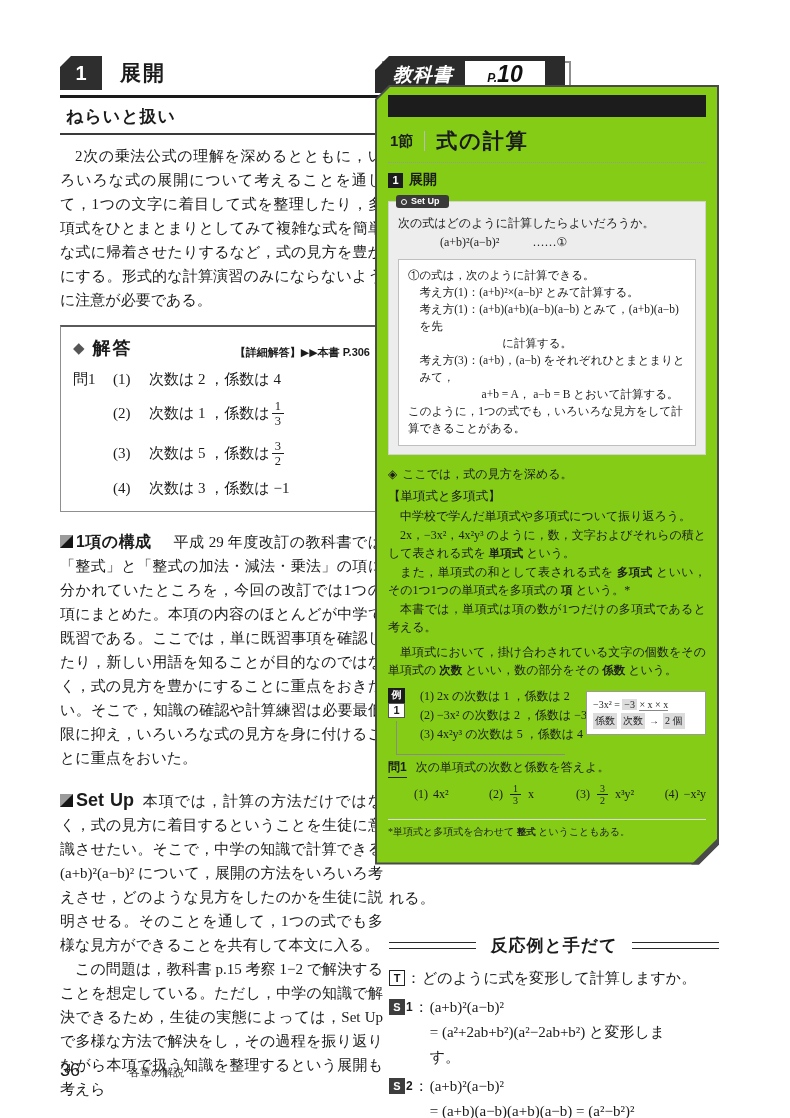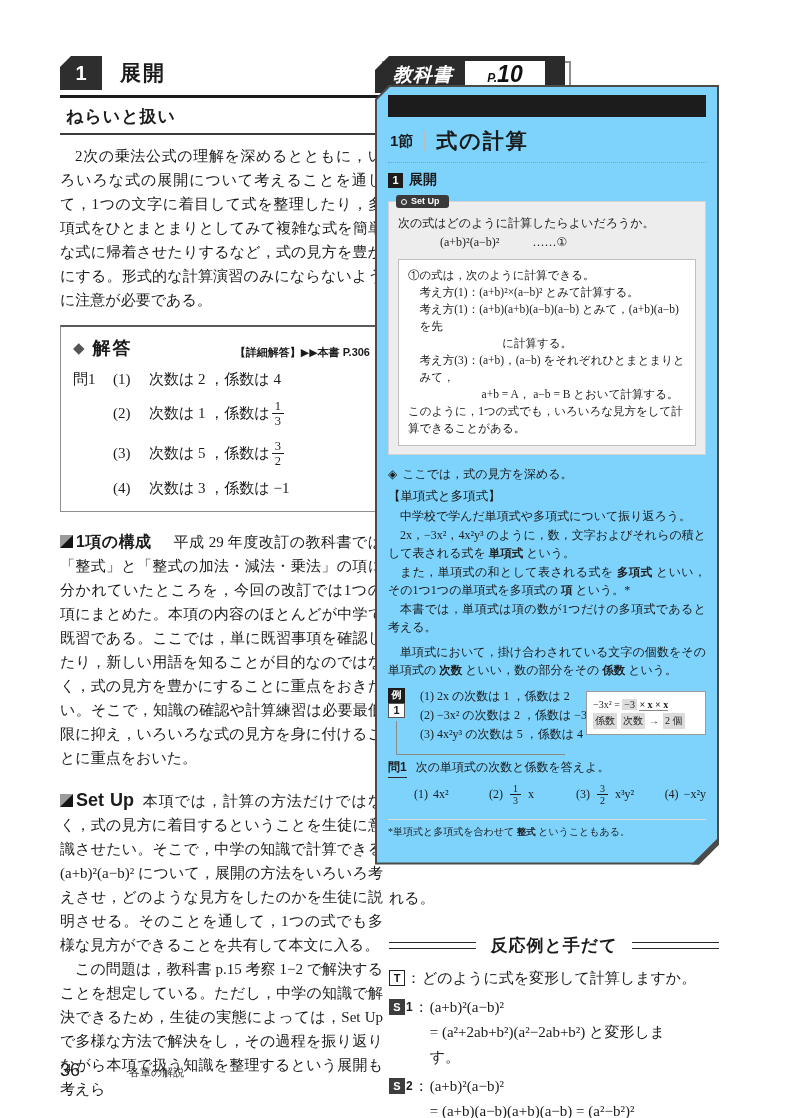--- a/index.html
+++ b/index.html
@@ -57,21 +57,21 @@
     display:flex;align-items:center;gap:12px;padding-left:18px;box-sizing:border-box;}
   .tab-label{color:#fff;font-size:19px;font-weight:bold;letter-spacing:1px;}
   .tab-pagebox{background:#fff;width:80px;height:27px;display:flex;align-items:baseline;justify-content:center;
     padding-top:1px;box-sizing:border-box;}
   .tab-p{font-size:12px;font-weight:bold;color:#111;align-self:center;margin-top:6px;}
   .tab-pnum{font-size:23px;font-weight:bold;color:#111;line-height:25px;}
 
   .pb-outer{position:relative;background:#4a4a4a;margin-top:1px;
     clip-path:polygon(14px 0,100% 0,100% calc(100% - 20px),calc(100% - 20px) 100%,0 100%,0 14px);
     padding:2px;}
-  .pb-inner{background:#7dd3fc;
+  .pb-inner{background:#84cc16;
     clip-path:polygon(13px 0,100% 0,100% calc(100% - 19px),calc(100% - 19px) 100%,0 100%,0 13px);
     padding:6px 11px 24px;box-sizing:border-box;}
   .fold{position:absolute;right:-2px;bottom:-2px;width:30px;height:30px;overflow:hidden;pointer-events:none;}
   .fold::before{content:"";position:absolute;width:40px;height:10px;background:#4a4a4a;
     transform:rotate(-45deg);right:-8px;bottom:8px;}
 
   .black-bar{height:22px;background:#1c1c1c;margin:2px 0 7px;}
   .sec-row{display:flex;align-items:center;border-bottom:1px dotted #9a9a9a;padding:3px 2px 7px;}
   .sec-no{font-size:15px;font-weight:bold;}
   .sec-div{width:1px;height:20px;background:#bbb;margin:0 11px;}
@@ -107,21 +107,21 @@
   .ex-tag-no{width:17px;height:15px;border:1px solid #555;box-sizing:border-box;font-size:11px;font-weight:bold;
     display:flex;align-items:center;justify-content:center;background:#fff;}
   .ex-line{position:absolute;left:8px;top:34px;bottom:-6px;width:168px;
     border-left:1px solid #8a8a8a;border-bottom:1px solid #8a8a8a;}
   .ex-item{font-size:12px;line-height:19px;}
 
   .sidebox{position:absolute;right:0;top:4px;width:120px;border:1px solid #9a9a9a;background:#fff;
     padding:5px 6px;font-size:10px;line-height:16px;box-sizing:border-box;}
   .hl{background:#dcdcdc;padding:0 2px;}
   .sb-row2{display:flex;align-items:center;gap:4px;}
-  .sb-deg-target{border-bottom:1px solid #888;font-weight:bold;}
+  .sb-deg-target{border-bottom:1px solid #888;}
 
   .q1-row{margin-top:10px;font-size:12px;display:flex;align-items:baseline;}
   .q1-label{font-weight:bold;border-bottom:1.5px solid #2a2a2a;padding-bottom:1px;
     font-family:"Liberation Sans","DejaVu Sans",sans-serif;}
   .q1-text{margin-left:9px;}
   .q1-items{display:flex;margin-top:5px;font-size:12px;align-items:center;padding-left:26px;}
   .q1-item{display:flex;align-items:center;gap:5px;}
   .q1-item .frac{font-size:10px;}
   .w1{width:88px;} .w2{width:102px;} .w3{width:104px;}
 

